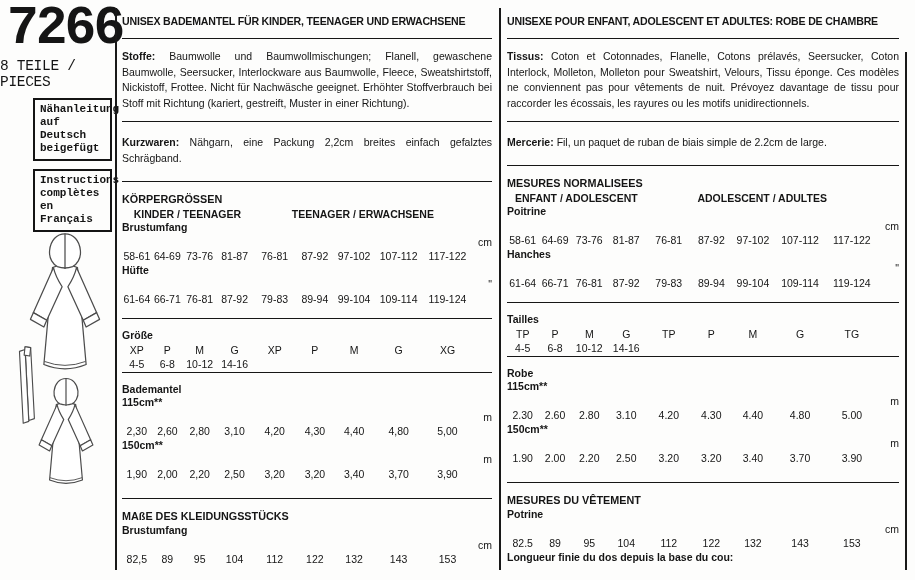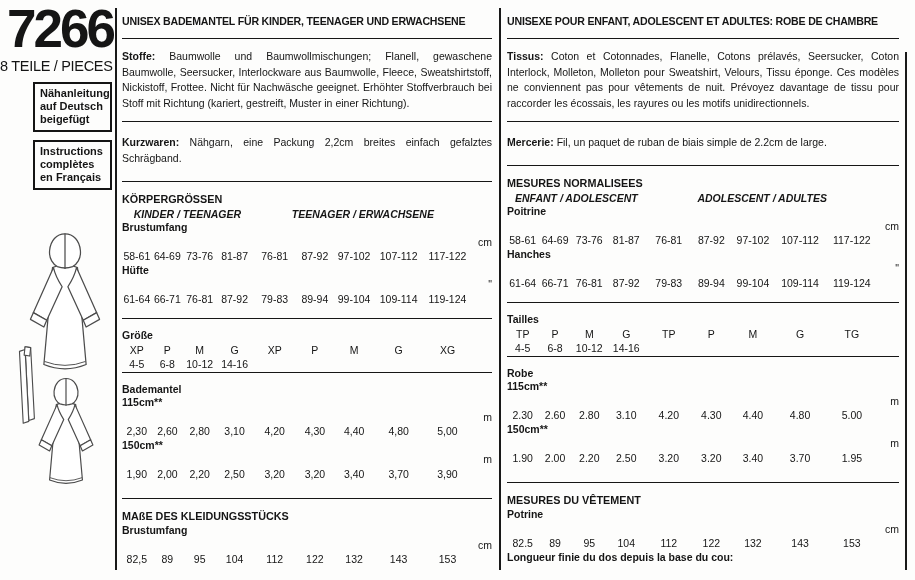--- a/index.html
+++ b/index.html
@@ -7,21 +7,21 @@
     width:915px;height:580px;overflow:hidden;background:#fdfdfc;color:#151515;
     font-family:"Liberation Sans","DejaVu Sans",sans-serif;position:relative;
     -webkit-font-smoothing:antialiased;
   }
   .vrule{position:absolute;width:1.6px;background:#191919;}
   .vrule.v1{left:115px;top:8px;height:562px;}
   .vrule.v2{left:499px;top:8px;height:562px;}
   .vrule.v3{left:905px;top:52px;height:518px;}
 
   
-  .rail{position:absolute;left:0;top:0;width:115px;height:500px;}
+  .rail{position:absolute;left:0;top:0;width:115px;height:500px;font-family:Liberation Mono, monospace;}
   .pattern-number{font-size:53px;font-weight:700;letter-spacing:-3px;line-height:50px;
     padding:4px 0 0 7px;}
   .pieces{font-size:14.5px;font-weight:400;padding:4px 0 0 0;letter-spacing:-0.3px;}
   .note-box{border:2px solid #141414;width:66px;margin:8px 0 0 33px;padding:3px 4px 4px 5px;
     font-size:11px;font-weight:700;line-height:13px;white-space:pre-line;}
   .sketch{position:absolute;}
   .sketch svg{display:block;}
 
   
   .col{position:absolute;top:8px;font-size:10.5px;}
@@ -36,21 +36,21 @@
   .block.body-sizes{padding-bottom:12px;}
   .block.sizes{padding-bottom:0;}
   .block.yardage{padding-bottom:17px;}
   .block.garment{padding-bottom:18px;border-bottom:3px solid #141414;}
   .sec-heading{font-weight:700;font-size:10.8px;line-height:14px;margin-bottom:1px;}
   .label{font-weight:700;line-height:13.5px;}
   .row{display:grid;line-height:14.5px;
     grid-template-columns:8.5fr 9fr 9.5fr 10.5fr 12.5fr 10.5fr 12fr 13.5fr 14.5fr 5.5fr;}
   .row .cell{text-align:center;white-space:nowrap;}
   .row .unit{grid-column:10;text-align:right;font-weight:400;}
-  .group-row{font-weight:700;line-height:14.5px;font-style:italic;}
+  .group-row{font-weight:700;line-height:14.5px;}
   .group-row .g1{grid-column:1/5;text-align:center;}
   .group-row .g2{grid-column:5/10;text-align:center;}
 </style>
 </head>
 <body>
 
 <aside class="rail">
   <div class="pattern-number">7266</div>
   <div class="pieces">8 TEILE / PIECES</div>
   <div class="note-box">Nähanleitung
@@ -312,21 +312,21 @@
     <div class="row">
         <span class="unit">m</span>
         <span class="cell">1.90</span>
         <span class="cell">2.00</span>
         <span class="cell">2.20</span>
         <span class="cell">2.50</span>
         <span class="cell">3.20</span>
         <span class="cell">3.20</span>
         <span class="cell">3.40</span>
         <span class="cell">3.70</span>
-        <span class="cell">1.95</span>
+        <span class="cell">3.90</span>
       </div>
   </div>
 
   <div class="block garment">
     <div class="sec-heading">MESURES DU VÊTEMENT</div>
     <div class="label">Potrine</div>
     <div class="row">
         <span class="unit">cm</span>
         <span class="cell">82.5</span>
         <span class="cell">89</span>

